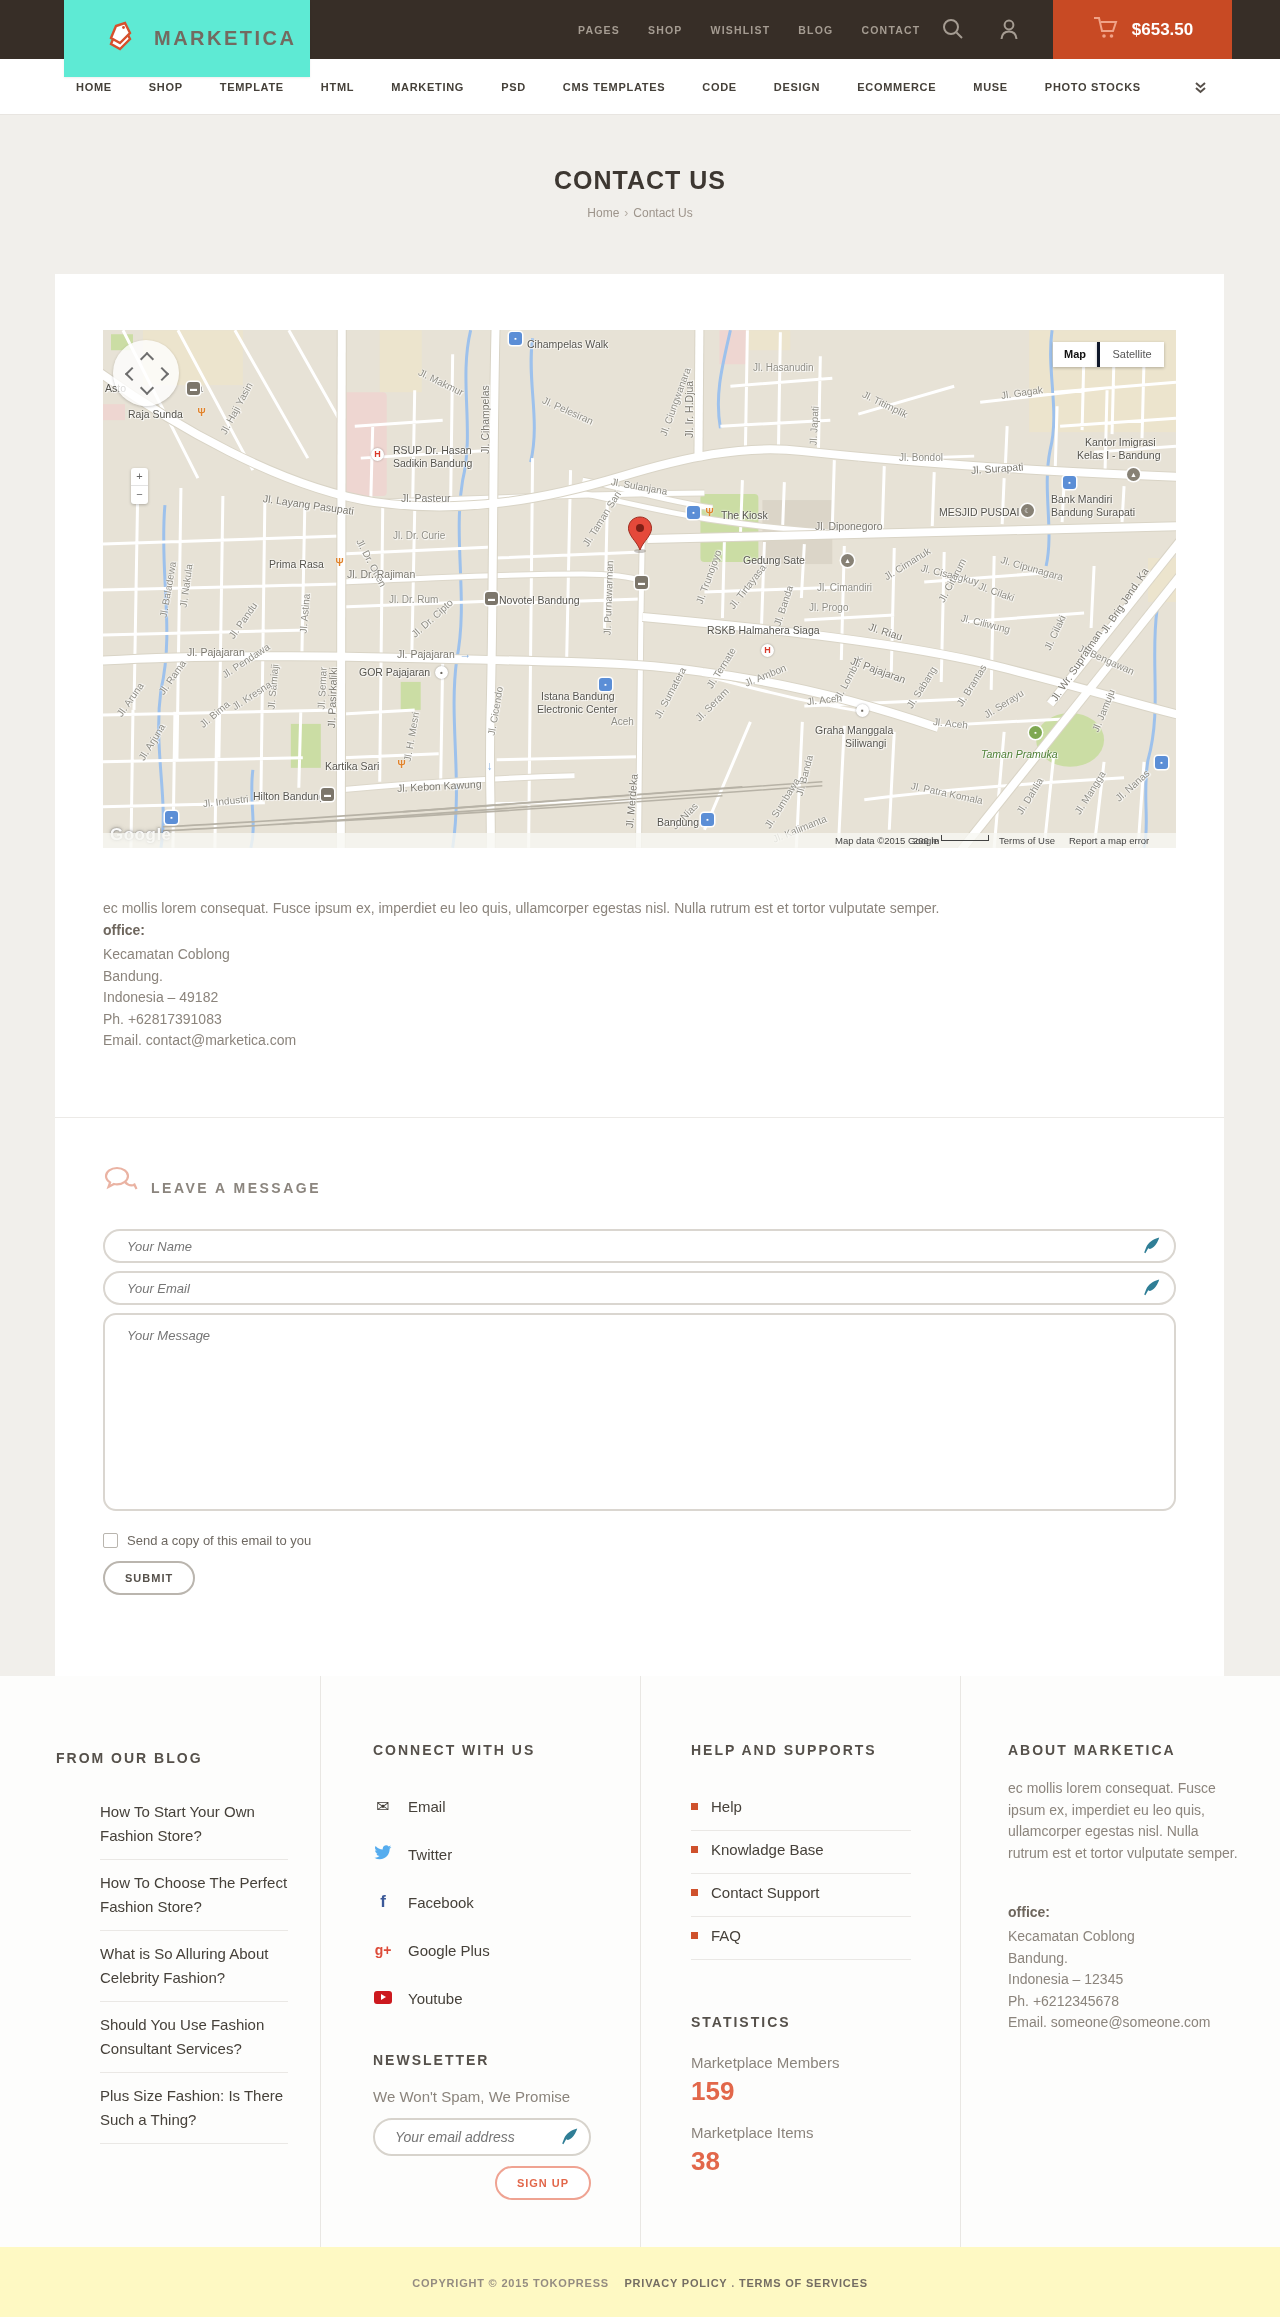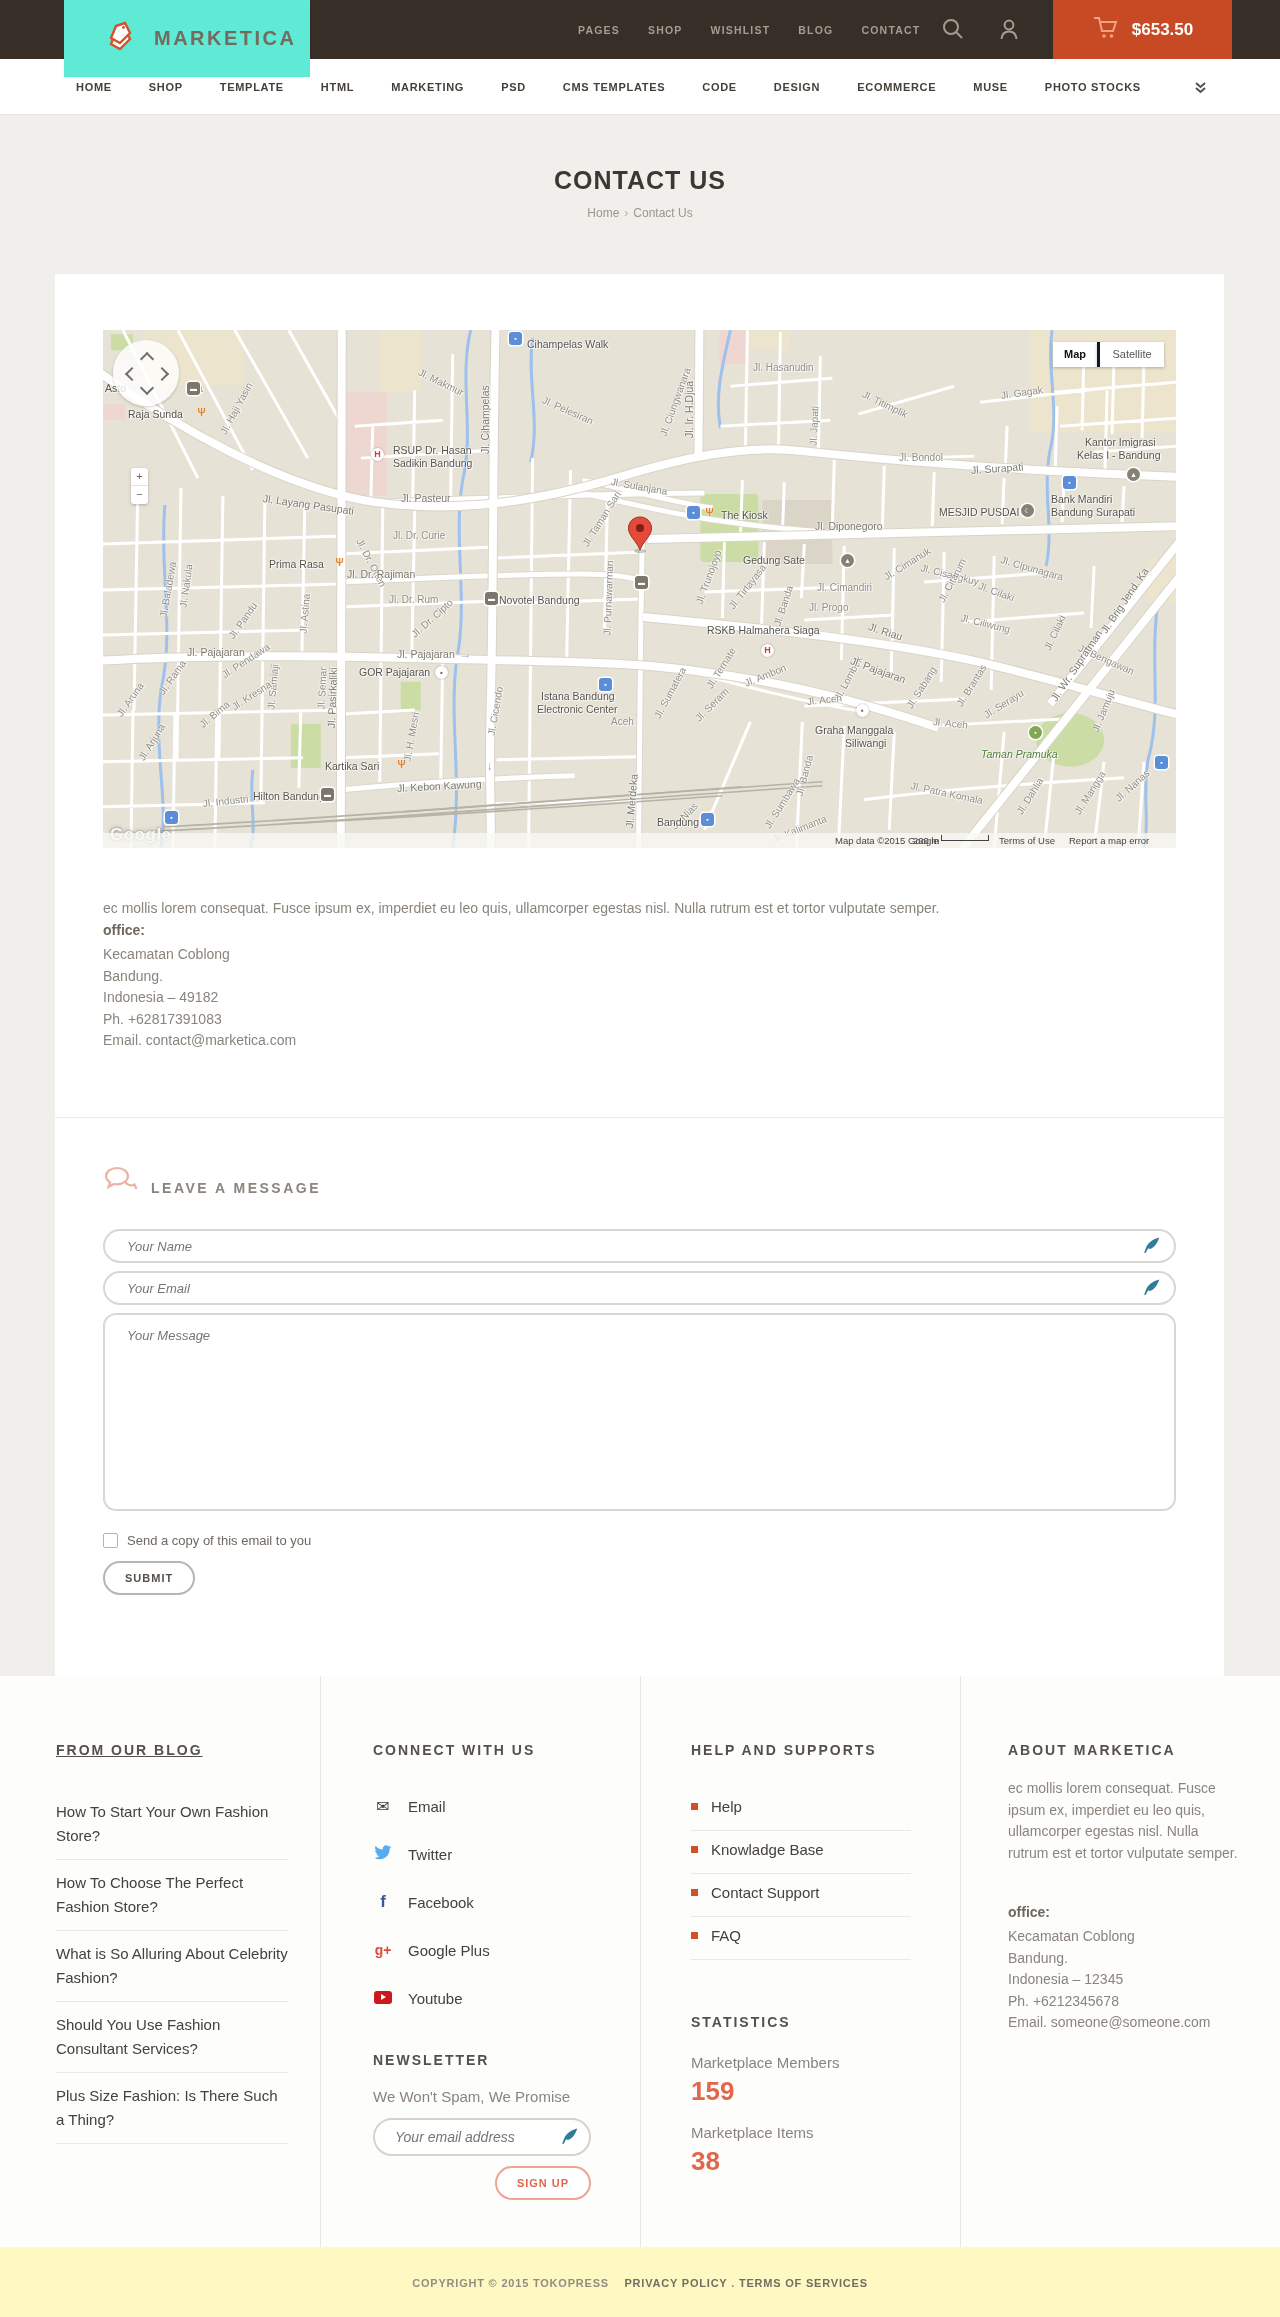--- a/index.html
+++ b/index.html
@@ -91,21 +91,21 @@
   .chkrow{position:absolute;left:48px;top:1259px;display:flex;align-items:center;gap:9px;font-size:13px;color:#6e6861;}
   .chk{width:13px;height:13px;border:1px solid #b9b5ae;border-radius:2px;background:#fff;}
   .submitbtn{position:absolute;left:48px;top:1287px;height:34px;padding:0 20px;background:#fff;border:2px solid #bab5ae;
              border-radius:17px;font-family:inherit;font-size:11px;font-weight:bold;letter-spacing:1px;color:#56514b;cursor:pointer;}
 
   
   .footer{position:absolute;left:0;top:1676px;width:1280px;height:571px;background:#fdfdfc;}
   .fdiv{position:absolute;top:0;width:1px;height:571px;background:#e9e7e3;}
   .fheading{position:absolute;font-size:14px;font-weight:bold;letter-spacing:2px;color:#55504a;}
   .bloglist{position:absolute;left:56px;top:113px;width:232px;list-style:none;margin:0;padding:0;}
-  .bloglist li{padding:11px 0;border-bottom:1px solid #eae8e5;font-size:15px;line-height:24px;color:#46413a;cursor:pointer;}
+  .bloglist li{padding:11px 0;border-bottom:1px solid #eae8e5;font-size:15px;line-height:24px;color:#46413a;cursor:pointer;margin-left:44px;}
   .soclist{position:absolute;left:373px;top:106px;width:220px;list-style:none;margin:0;padding:0;}
   .soclist li{height:48px;display:flex;align-items:center;gap:15px;font-size:15px;color:#46413a;cursor:pointer;}
   .sic{width:20px;text-align:center;}
   .sic-email{font-size:16px;color:#3e3a34;}
   .sic-fb{font-size:17px;font-weight:bold;color:#3b5998;}
   .sic-gp{font-size:14px;font-weight:bold;color:#dd4b39;}
   .yt{display:inline-block;width:18px;height:13px;background:#cc191e;border-radius:3px;position:relative;}
   .yt:after{content:"";position:absolute;left:7px;top:3.5px;border-left:5px solid #fff;border-top:3px solid transparent;border-bottom:3px solid transparent;}
   .tagline{position:absolute;left:373px;top:412px;font-size:15px;color:#8b847c;}
   .newswrap{position:absolute;left:373px;top:442px;width:218px;}
@@ -493,21 +493,21 @@
       <span>Send a copy of this email to you</span>
     </div>
     <button class="submitbtn">SUBMIT</button>
   </div>
 
   <div class="footer">
     <div class="fdiv" style="left:320px;"></div>
     <div class="fdiv" style="left:640px;"></div>
     <div class="fdiv" style="left:960px;"></div>
 
-    <div class="fheading" style="left:56px;top:66px;text-decoration:underline;">FROM OUR BLOG</div>
+    <div class="fheading" style="left:56px;top:74px;">FROM OUR BLOG</div>
     <ul class="bloglist" id="bloglist">
         <li>How To Start Your Own Fashion Store?</li>
         <li>How To Choose The Perfect Fashion Store?</li>
         <li>What is So Alluring About Celebrity Fashion?</li>
         <li>Should You Use Fashion Consultant Services?</li>
         <li>Plus Size Fashion: Is There Such a Thing?</li>
       </ul>
 
     <div class="fheading" style="left:373px;top:66px;">CONNECT WITH US</div>
     <ul class="soclist" id="soclist">

